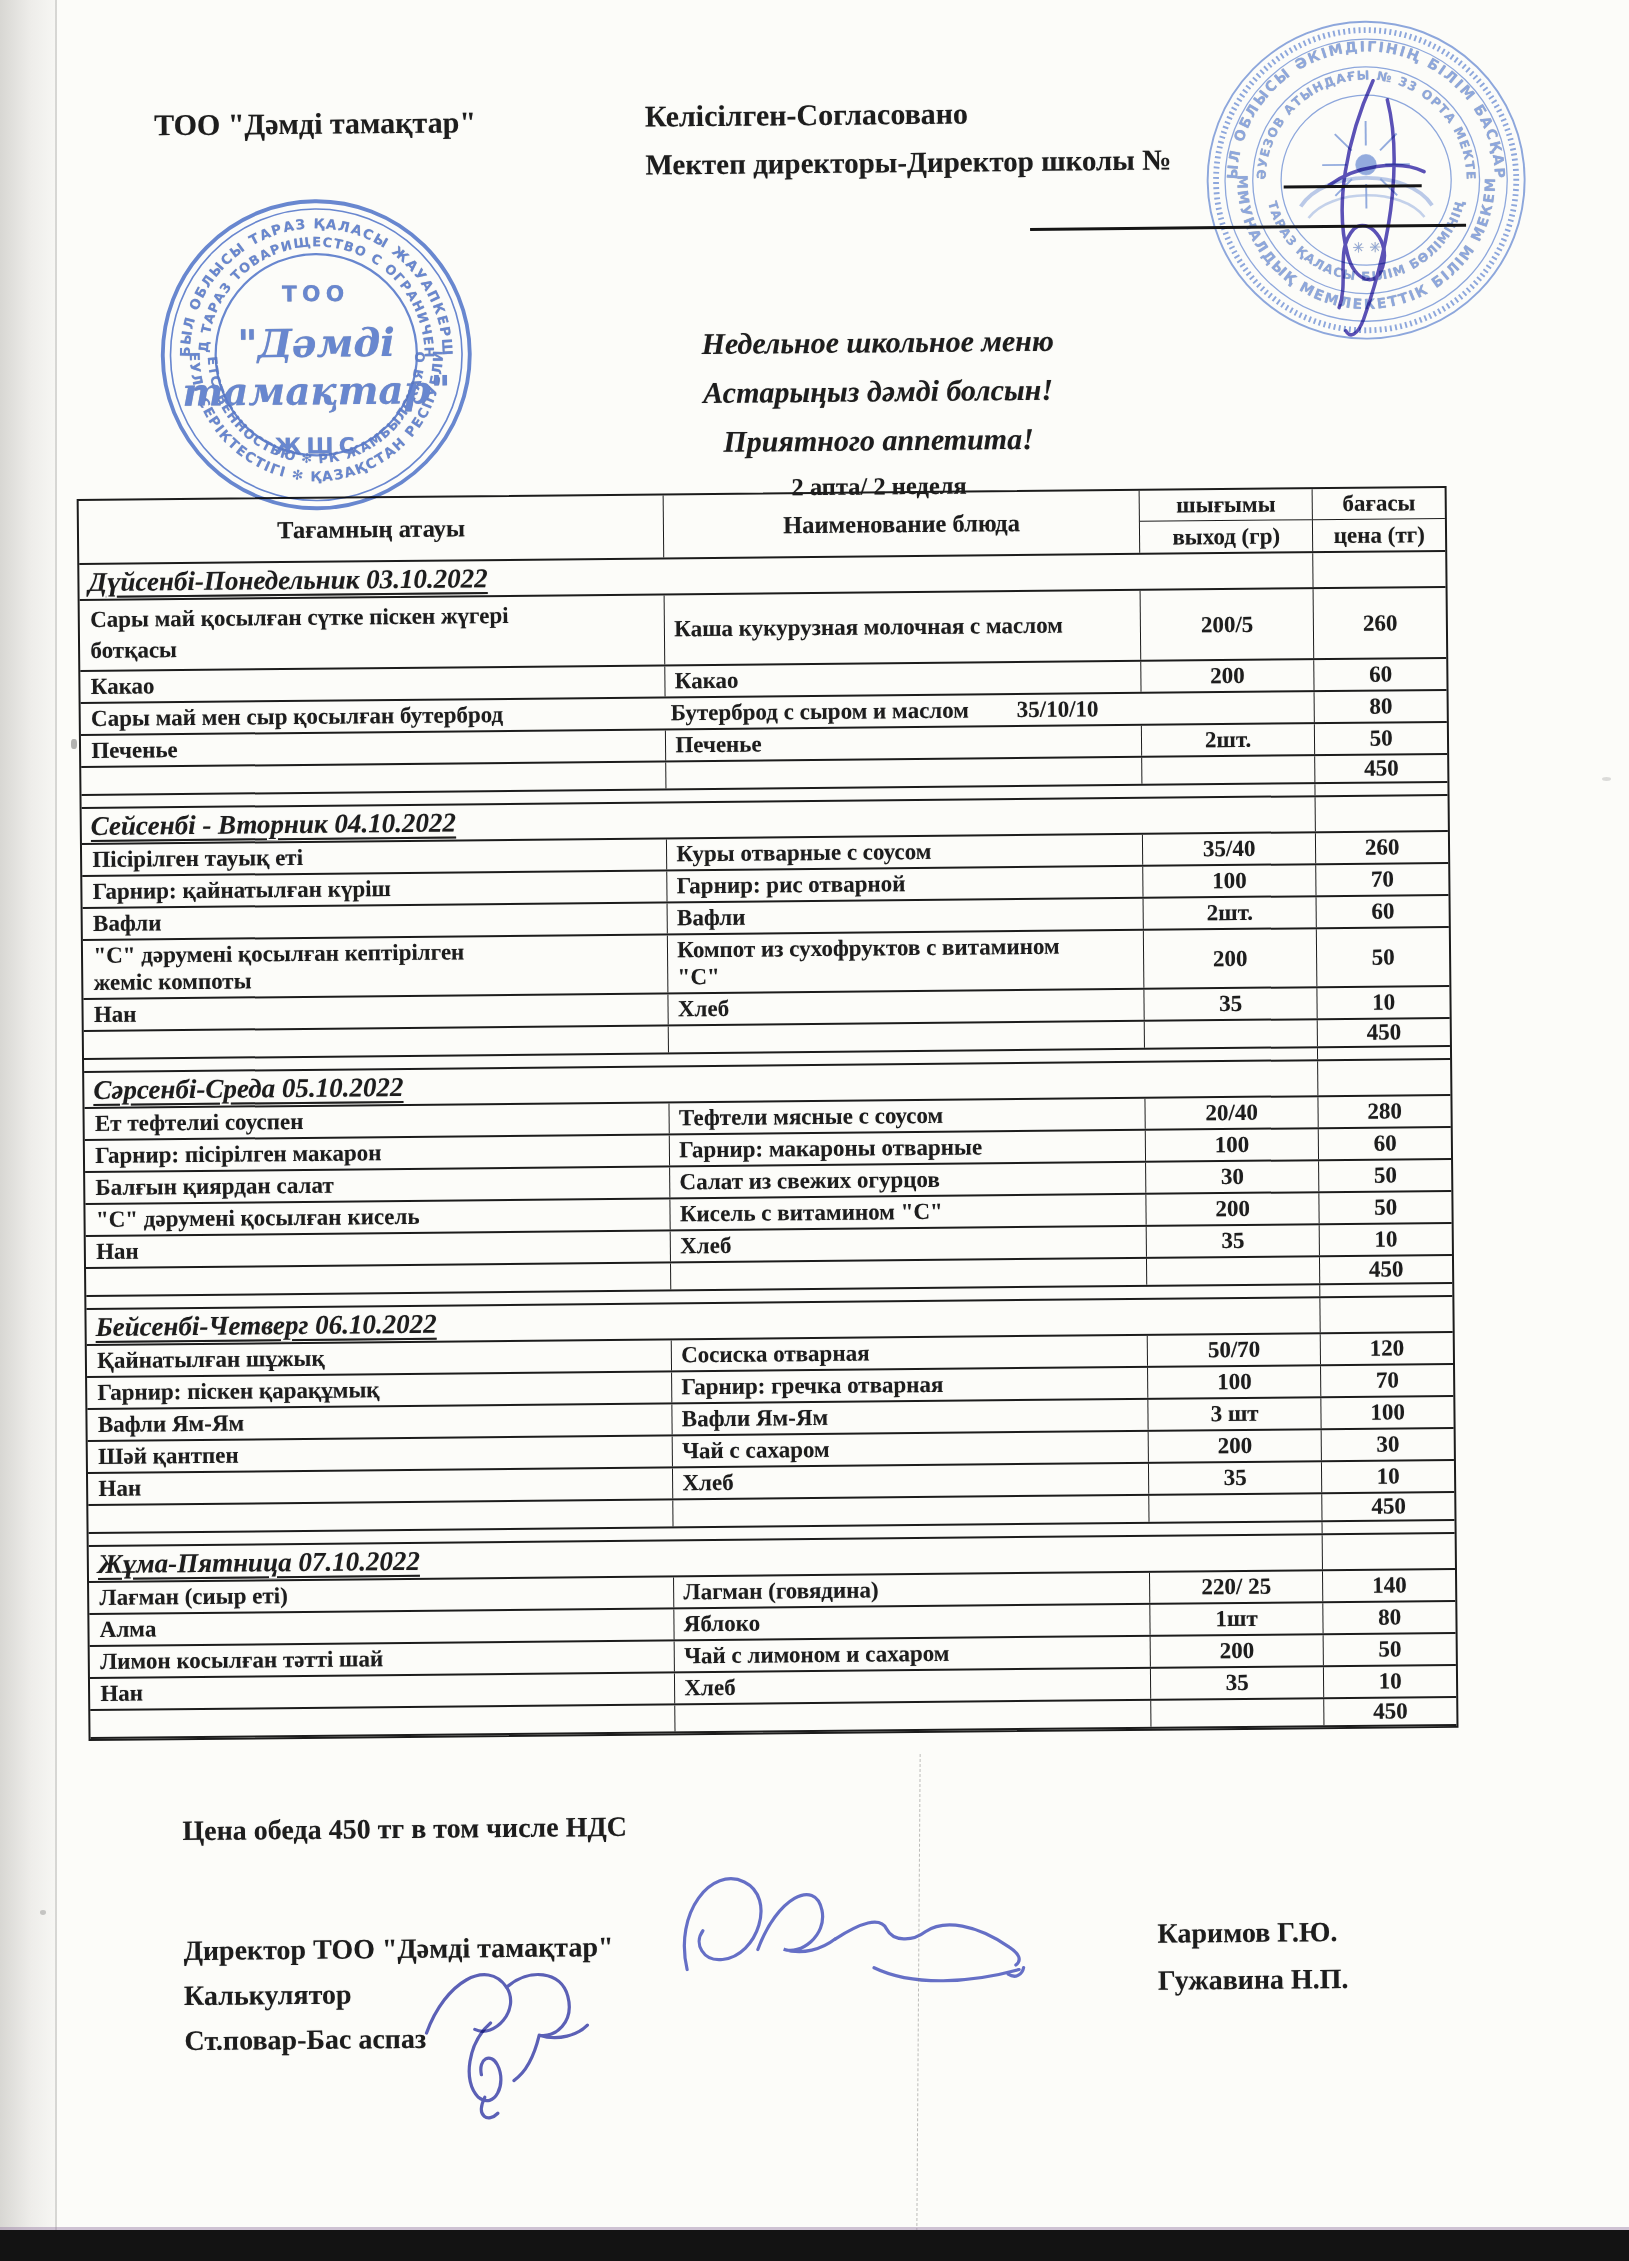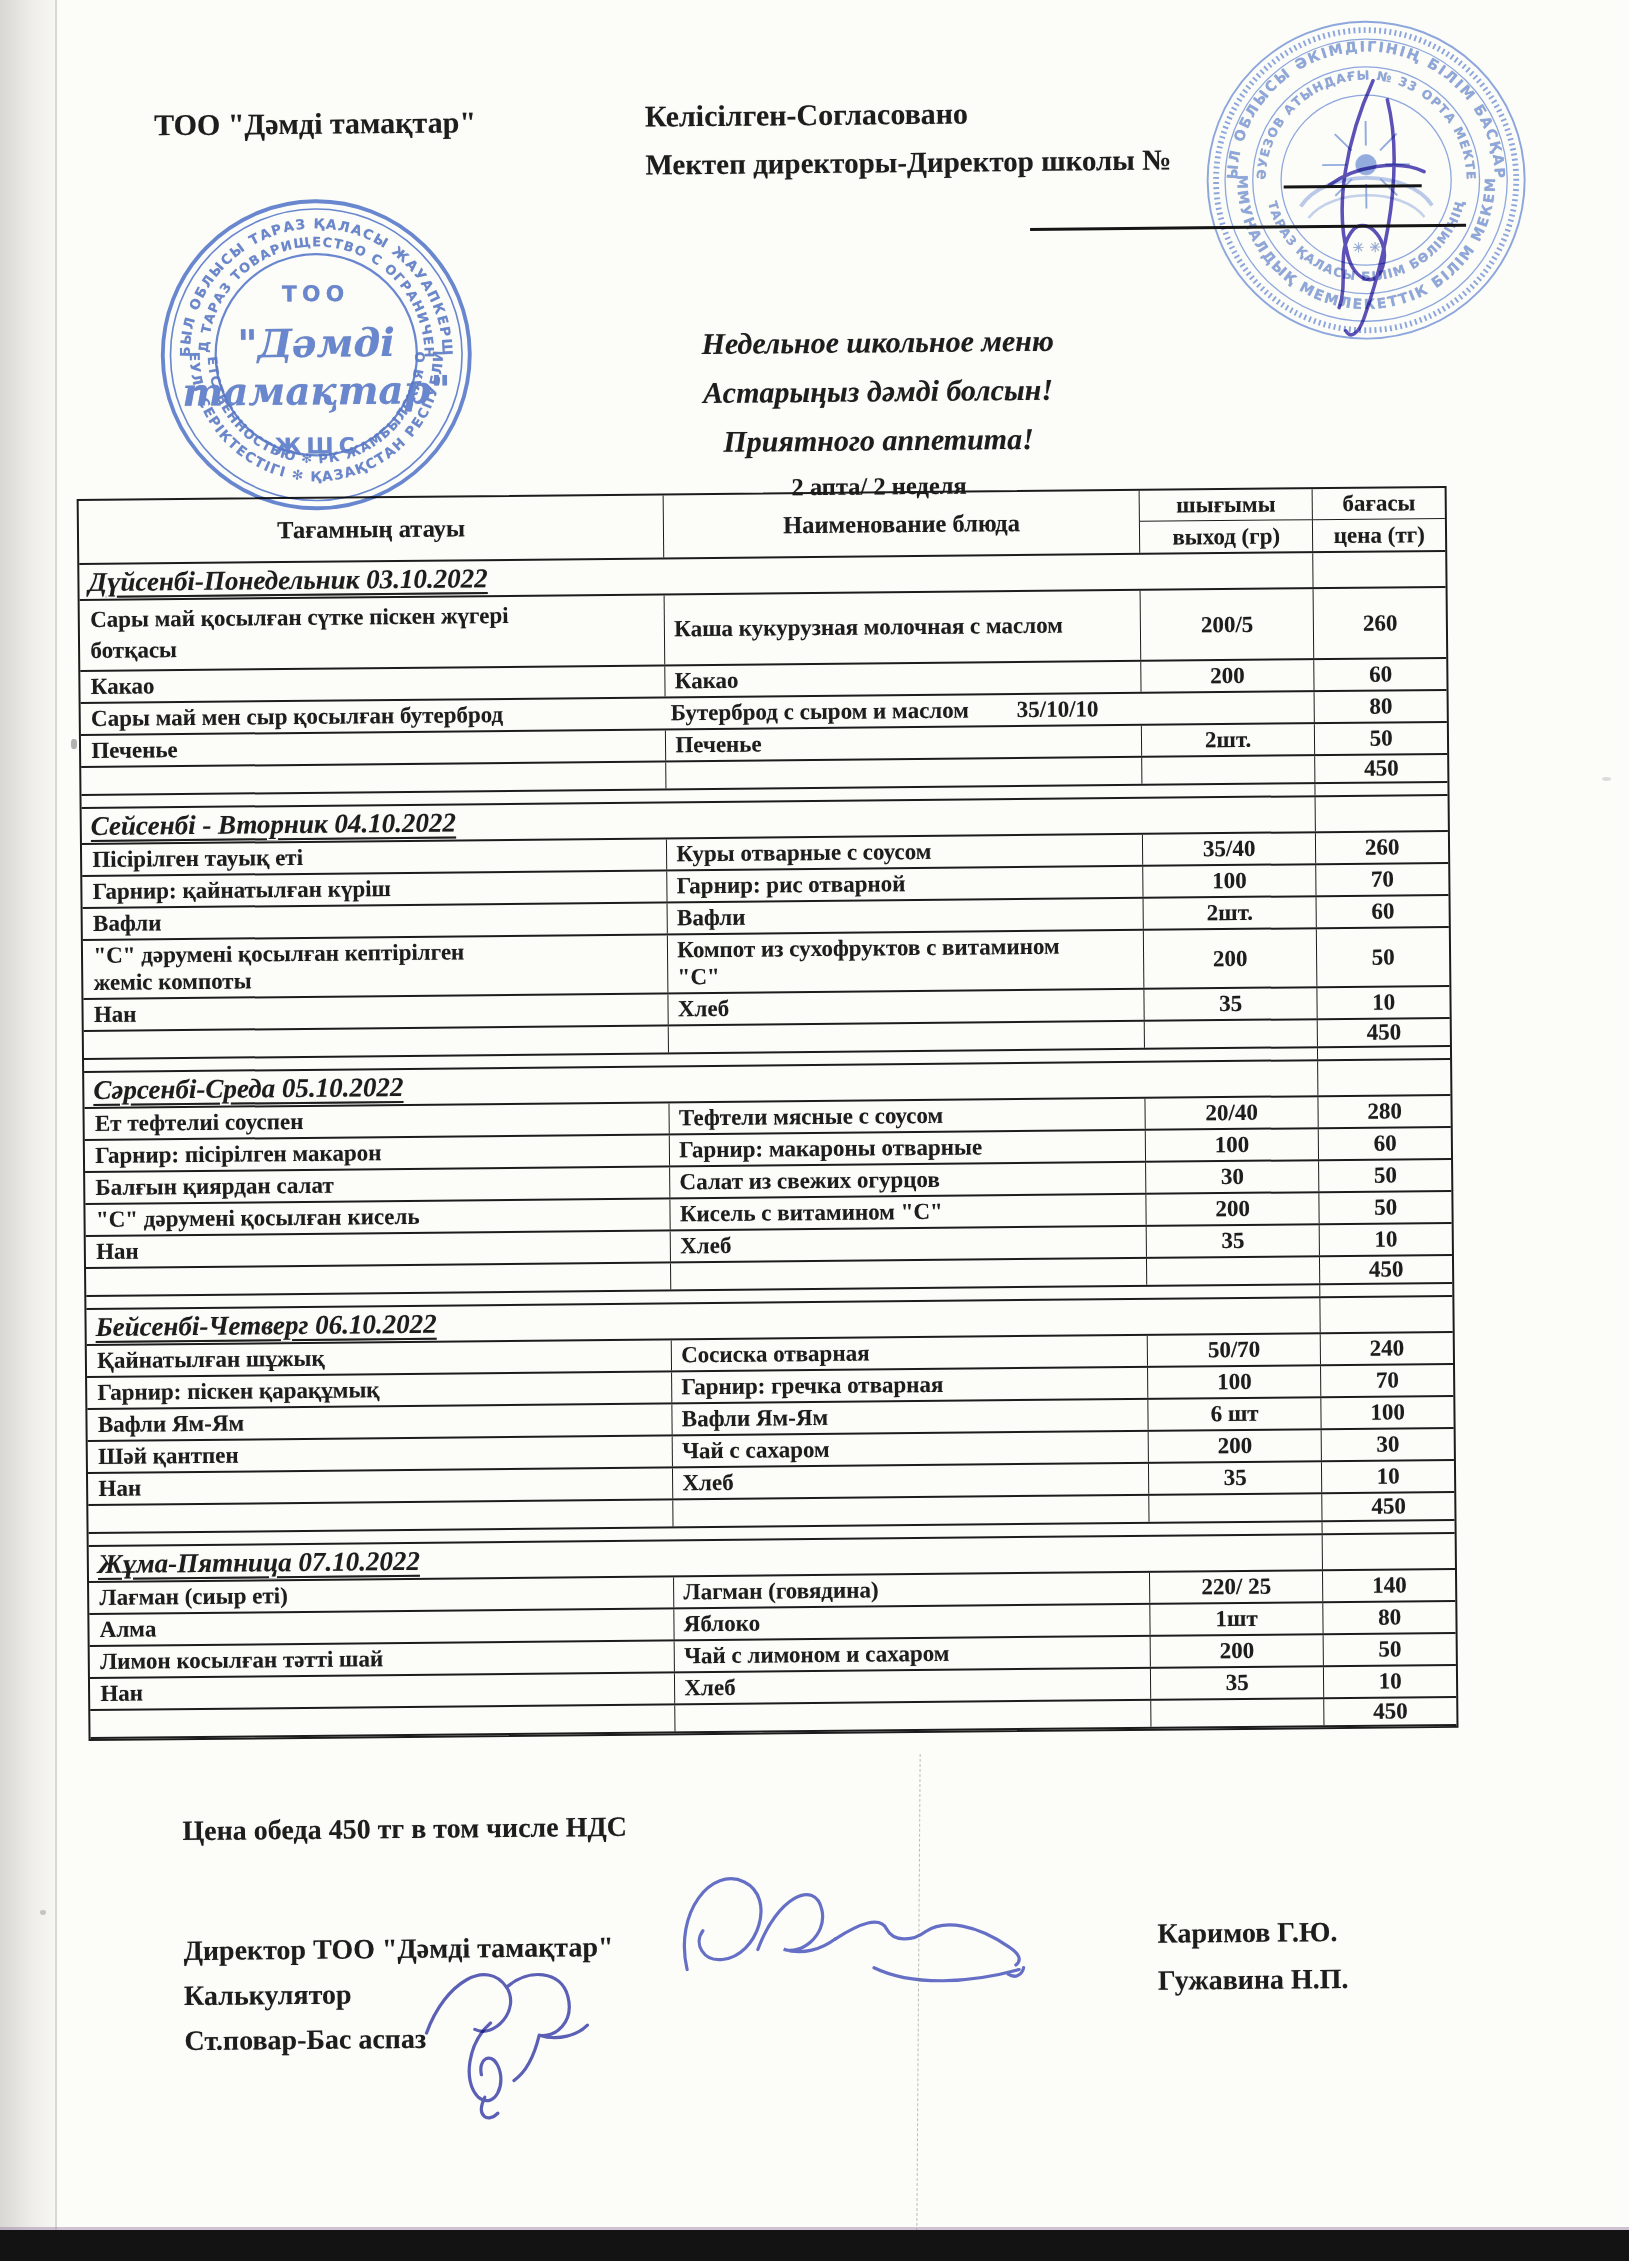--- a/index.html
+++ b/index.html
@@ -452,21 +452,21 @@
             <div class="c c1">
               <div class="ln">Қайнатылған шұжық</div>
             </div>
             <div class="c c2">
               <div class="ln">Сосиска отварная</div>
             </div>
             <div class="c c3">
               <span>50/70</span>
             </div>
             <div class="c c4">
-              <span>240</span>
+              <span>120</span>
             </div>
           </div>
           <div class="trow r-dish">
             <div class="c c1">
               <div class="ln">Гарнир: піскен қарақұмық</div>
             </div>
             <div class="c c2">
               <div class="ln">Гарнир: гречка отварная</div>
             </div>
             <div class="c c3">
@@ -477,21 +477,21 @@
             </div>
           </div>
           <div class="trow r-dish">
             <div class="c c1">
               <div class="ln">Вафли Ям-Ям</div>
             </div>
             <div class="c c2">
               <div class="ln">Вафли Ям-Ям</div>
             </div>
             <div class="c c3">
-              <span>6 шт</span>
+              <span>3 шт</span>
             </div>
             <div class="c c4">
               <span>100</span>
             </div>
           </div>
           <div class="trow r-dish">
             <div class="c c1">
               <div class="ln">Шәй қантпен</div>
             </div>
             <div class="c c2">

